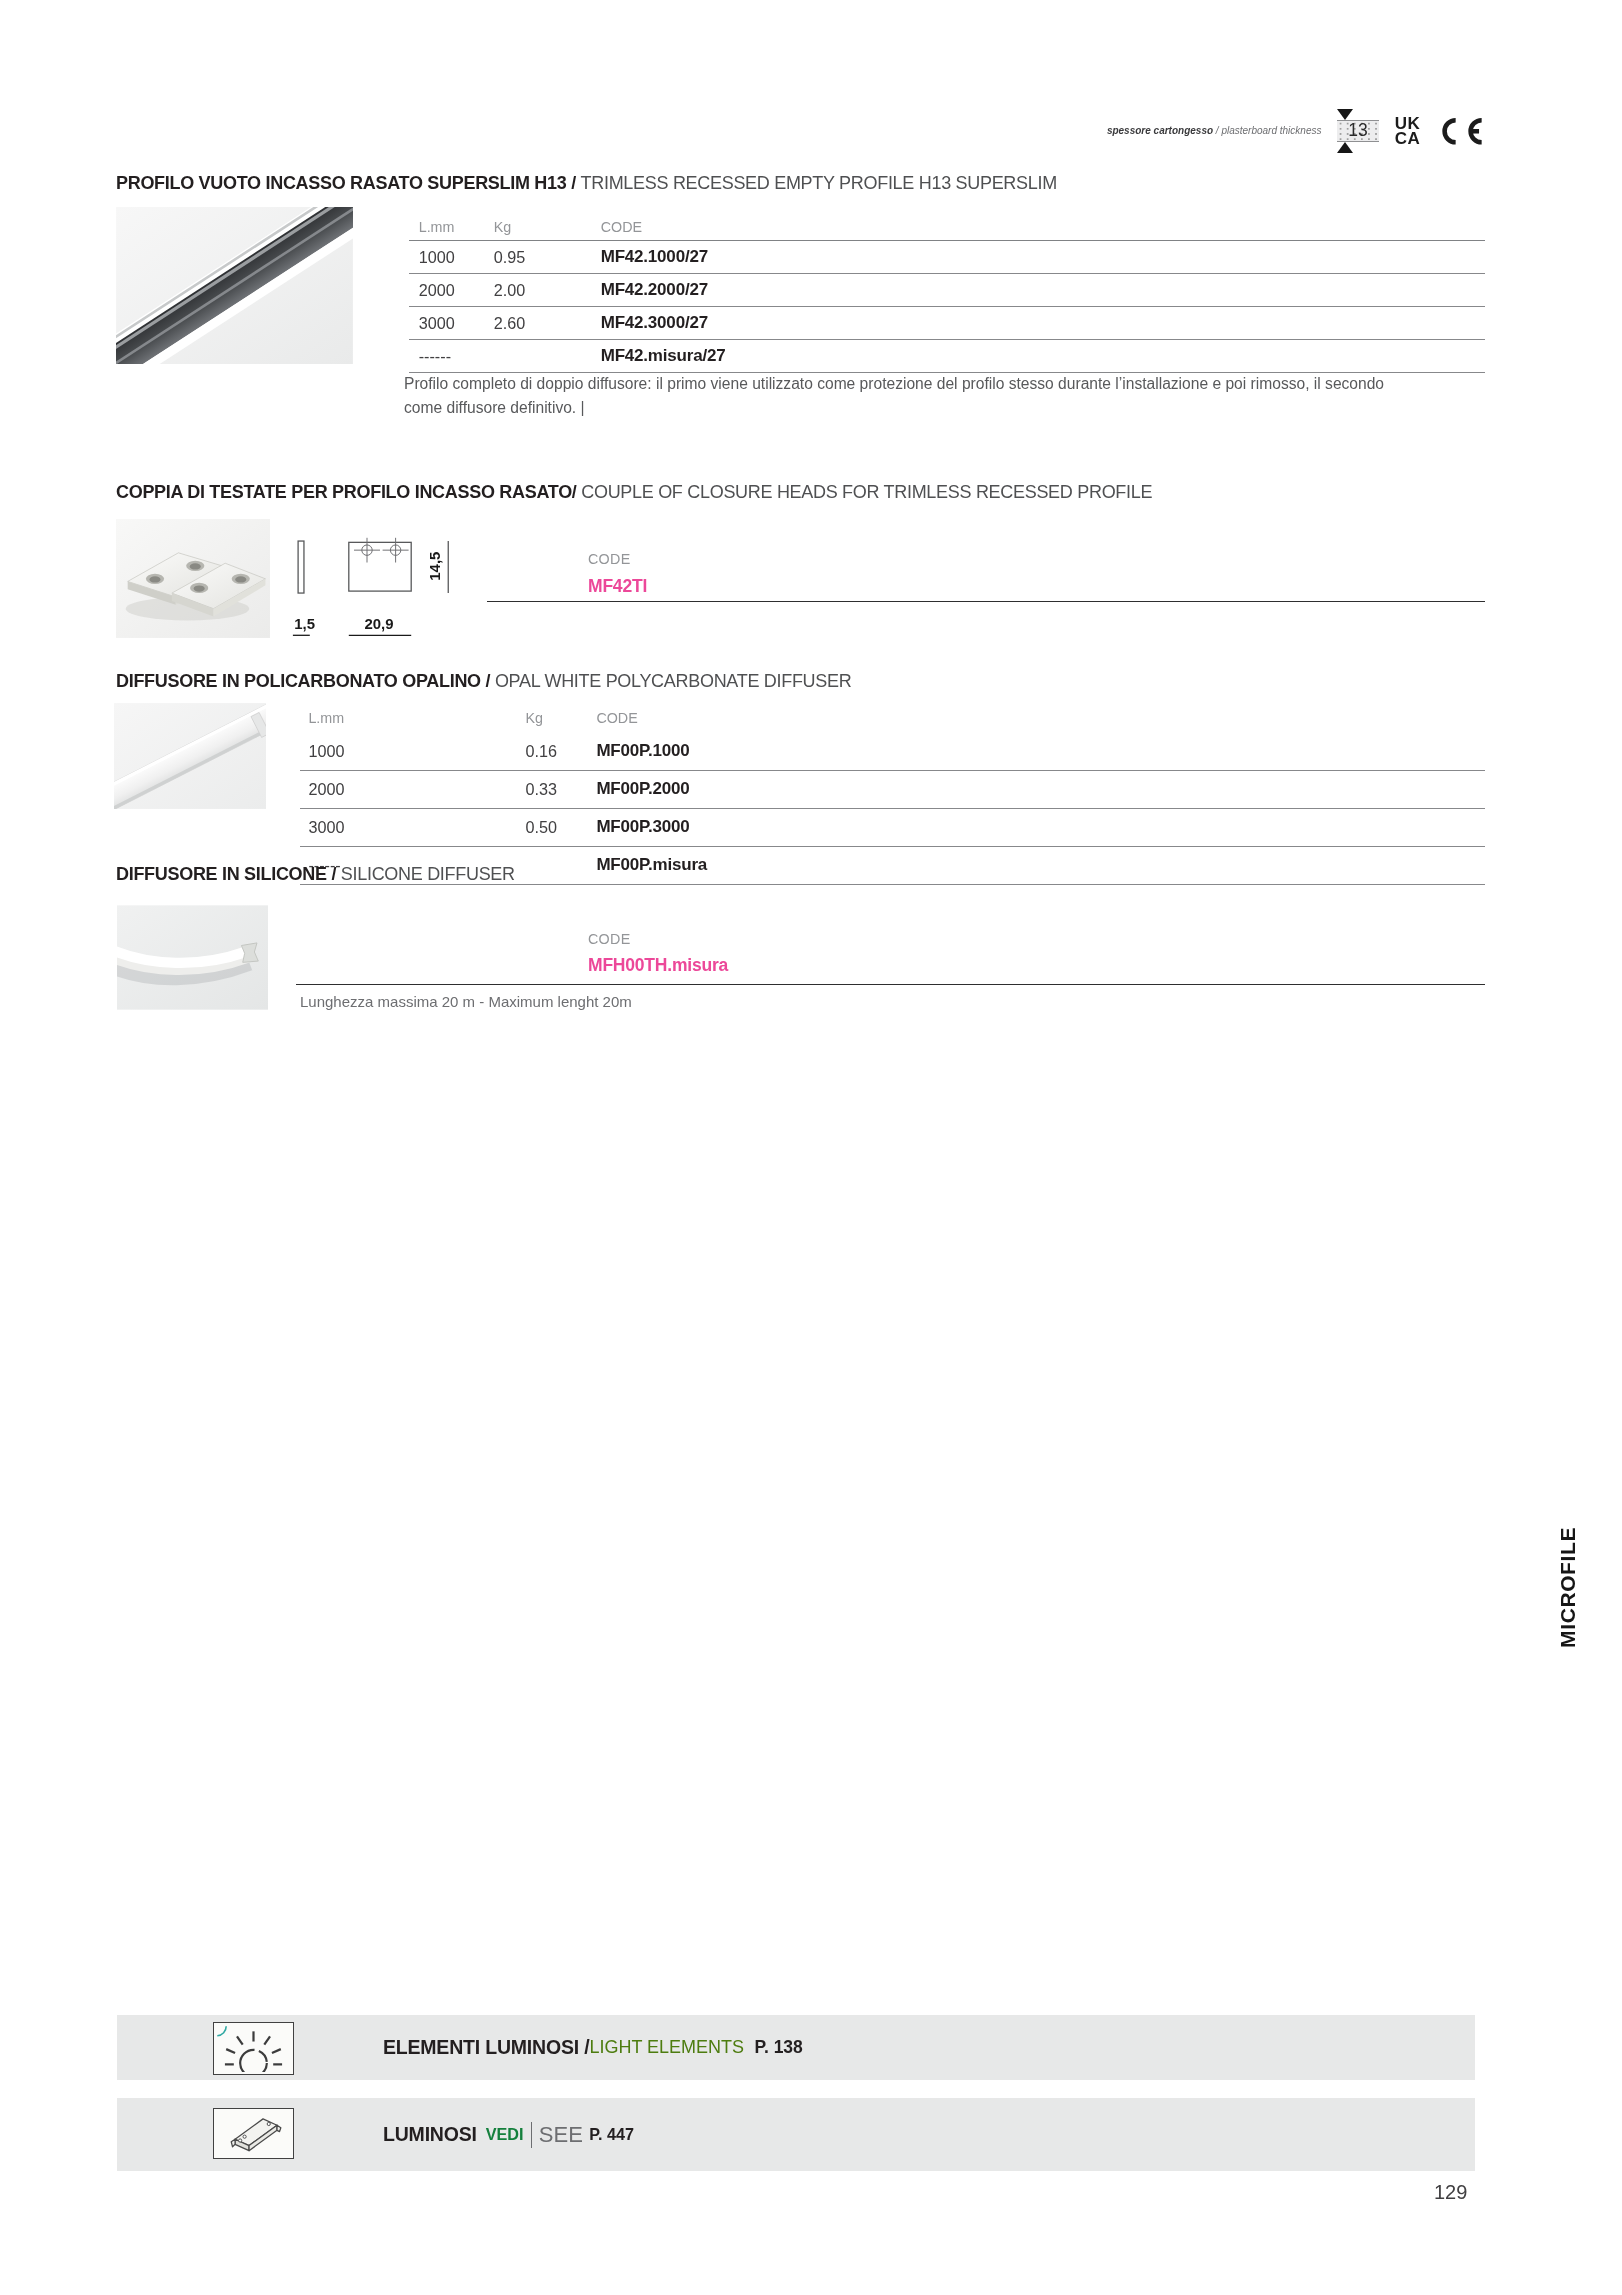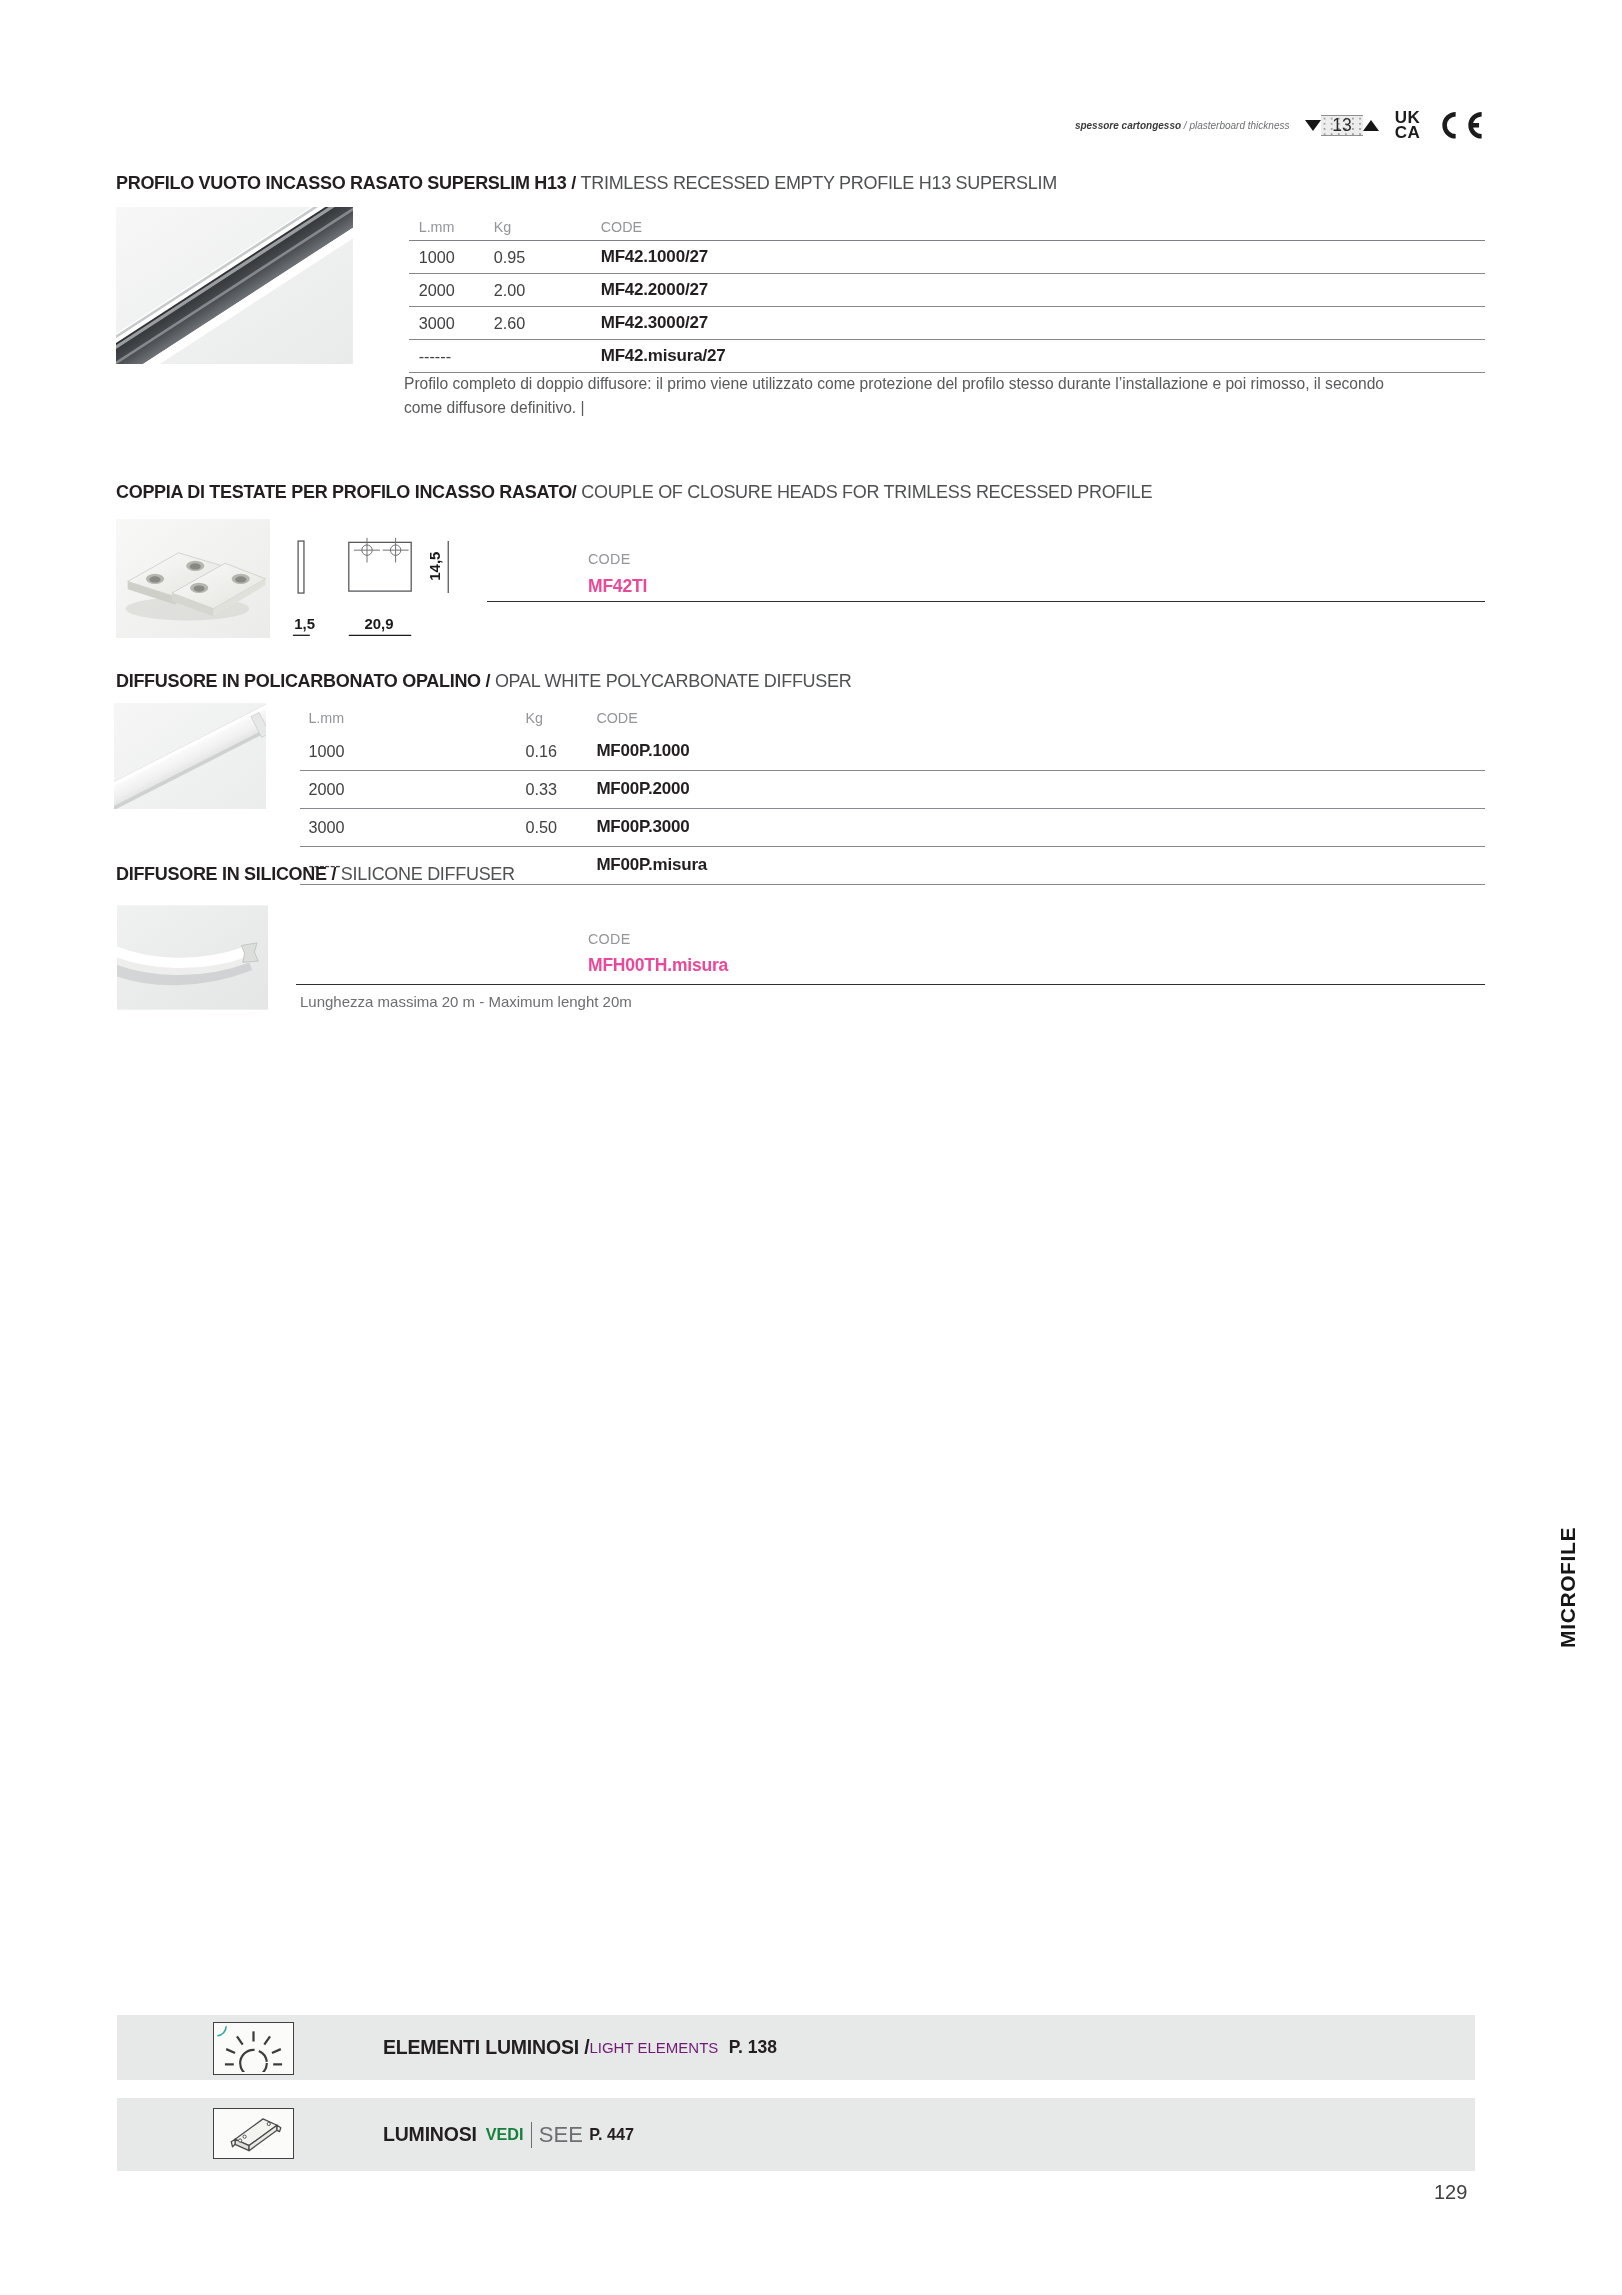--- a/index.html
+++ b/index.html
@@ -9,21 +9,21 @@
     background:#ffffff;
     font-family:"Liberation Sans", sans-serif;
     color:#231f20;
     overflow:hidden;
   }
   
   .hdr{position:absolute;top:109px;right:136px;display:flex;align-items:center;gap:15.6px;}
   .hdr-note{font-style:italic;font-size:10px;white-space:nowrap;margin-left:8px;}
   .hdr-note .it{font-weight:bold;color:#3a3a3c;}
   .hdr-note .en{color:#6d6e71;}
-  .badge13{display:flex;flex-direction:row;align-items:center;}
+  .badge13{display:flex;flex-direction:column;}
   .tri{width:0;height:0;border-left:8.4px solid transparent;border-right:8.4px solid transparent;}
   .tri-down{border-top:11px solid #161616;}
   .tri-up{border-bottom:11px solid #161616;}
   .badge13-box{
     width:42px;height:19.5px;line-height:19.5px;text-align:center;
     font-size:17.5px;color:#2b2b2b;
     background-color:#ededee;
     background-image:radial-gradient(circle,#9a9a9a 0.6px,rgba(0,0,0,0) 0.9px);
     background-size:7.1px 5.2px;
     border-top:1.3px solid #8f9092;border-bottom:1.3px solid #8f9092;
@@ -65,21 +65,21 @@
     position:absolute;left:1556px;top:1527px;
     writing-mode:vertical-rl;transform:rotate(180deg);
     font-size:21px;font-weight:bold;letter-spacing:0.6px;color:#161616;
   }
   
   .banner{position:absolute;left:117px;width:1358px;background:#e7e8e8;}
   .banner-icon{position:absolute;left:96px;background:#fbfbf9;border:1.9px solid #414141;
     display:flex;align-items:center;justify-content:center;}
   .banner-text{position:absolute;left:266px;top:0;height:100%;display:flex;align-items:center;white-space:nowrap;}
   .b-main{font-weight:bold;font-size:19.5px;color:#231f20;letter-spacing:-0.2px;}
-  .b-sub{font-size:15px;color:#701a75;}
+  .b-sub{font-size:18px;color:#4d7c0f;}
   .b-ref{font-weight:bold;font-size:17.5px;color:#231f20;margin-left:10.4px;}
   .b-small{font-weight:bold;font-size:16.2px;color:#15803d;margin-left:9px;}
   .b-see{font-size:22px;color:#6d6e71;border-left:1.3px solid #6d6e71;padding-left:6.5px;margin-left:7.8px;text-align:center;}
   .page-num{position:absolute;left:1434px;top:2181px;font-size:20px;color:#414042;}
   svg text{font-family:"Liberation Sans",sans-serif;}
 </style>
 </head>
 <body>
 
 <div class="page">

